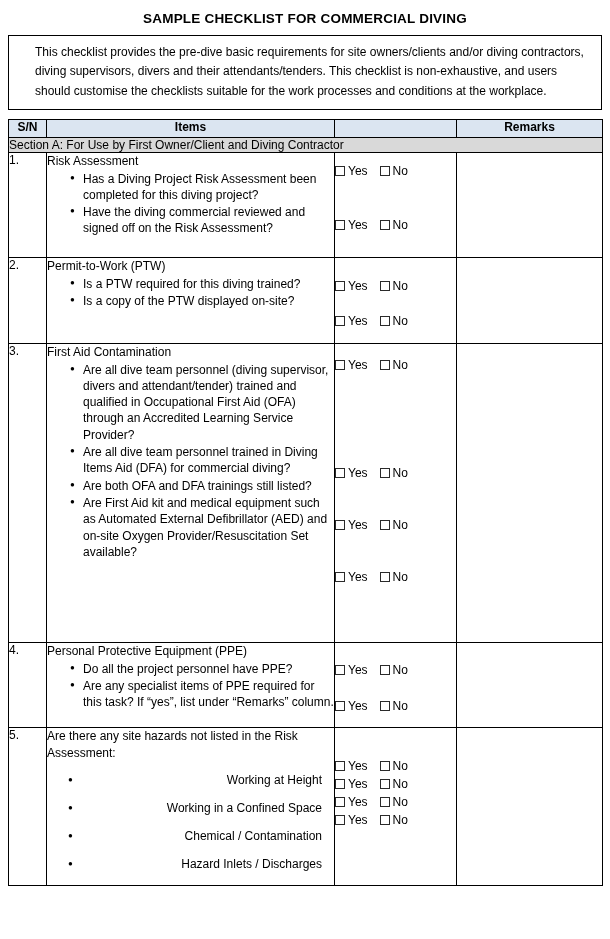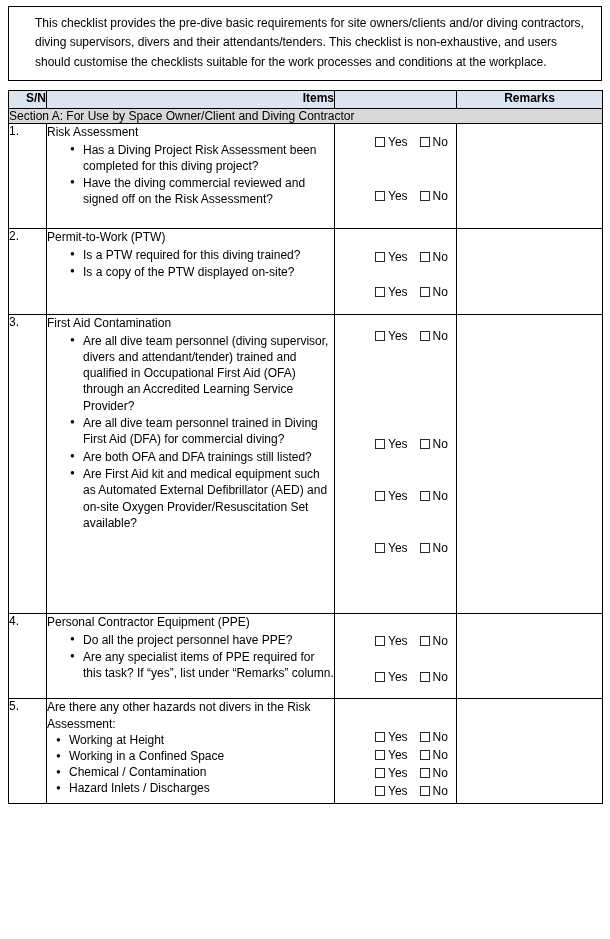--- a/index.html
+++ b/index.html
@@ -48,21 +48,21 @@
   }
   .col-sn { width: 38px; }
   .col-items { width: 288px; }
   .col-check { width: 122px; }
   .col-remarks { width: 146px; }
 
   thead th {
     background: #dbe5f1;
     font-weight: bold;
     font-size: 12px;
-    text-align: right;
+    text-align: center;
     padding: 3px 5px 4px 5px;
     height: 17px;
   }
   th.th-remarks { text-align: center; }
 
   .section-row td {
     background: #d9d9d9;
     font-size: 12px;
     padding: 3px 5px 3px 5px;
   }
@@ -94,29 +94,28 @@
     line-height: 1.36;
   }
   ul.bullets li::before {
     content: "\25CF";
     position: absolute;
     left: -13px;
     top: -1px;
     font-size: 8px;
     line-height: 1.9;
   }
-  ul.bullets.tight li { margin: 0; line-height: 1.33; }
+  ul.bullets.tight li { margin: 12px; line-height: 1.33; text-align: right; }
 
   .yn {
     display: flex;
     align-items: center;
     gap: 3px;
     font-size: 12px;
     white-space: nowrap;
-    margin-left: 40px;
   }
   .yn .opt {
     display: inline-flex;
     align-items: center;
     gap: 3px;
   }
   .yn .opt + .opt { margin-left: 9px; }
   .box {
     display: inline-block;
     width: 10px;
@@ -124,20 +123,21 @@
     border: 1px solid #2a2a2a;
     background: #fff;
     box-sizing: border-box;
   }
 </style>
 </head>
 <body>
 
 <div class="page">
 
+  <div class="doc-title">SAMPLE CHECKLIST FOR COMMERCIAL DIVING</div>
 
   <div class="intro-box">
     <span>This checklist provides the pre-dive basic requirements for site owners/clients and/or diving contractors, diving supervisors, divers and their attendants/tenders. This checklist is non-exhaustive, and users should customise the checklists suitable for the work processes and conditions at the workplace.</span>
   </div>
 
   <table class="checklist">
     <colgroup>
       <col class="col-sn">
         <col class="col-items">
         <col class="col-check">
@@ -146,21 +146,21 @@
     <thead>
       <tr>
         <th>S/N</th>
         <th>Items</th>
         <th></th>
         <th class="th-remarks">Remarks</th>
       </tr>
     </thead>
     <tbody>
       <tr class="section-row">
-        <td colspan="4">Section A: For Use by Space Owner/Client and Diving Contractor</td>
+        <td colspan="4">Section A: For Use by First Owner/Client and Diving Contractor</td>
       </tr>
 
       <tr>
         <td class="sn">1.</td>
         <td class="items">
           <div class="item-head">Risk Assessment</div>
           <ul class="bullets">
             <li>Has a Diving Project Risk Assessment been completed for this diving project?</li>
             <li>Have the diving commercial reviewed and signed off on the Risk Assessment?</li>
           </ul>
@@ -227,21 +227,21 @@
         </td>
         <td class="remarks"></td>
       </tr>
 
       <tr>
         <td class="sn">3.</td>
         <td class="items">
           <div class="item-head">First Aid Contamination</div>
           <ul class="bullets">
             <li>Are all dive team personnel (diving supervisor, divers and attendant/tender) trained and qualified in Occupational First Aid (OFA) through an Accredited Learning Service Provider?</li>
-            <li>Are all dive team personnel trained in Diving First Aid (DFA) for commercial diving?</li>
+            <li>Are all dive team personnel trained in Diving Items Aid (DFA) for commercial diving?</li>
             <li>Are both OFA and DFA trainings still listed?</li>
             <li>Are First Aid kit and medical equipment such as Automated External Defibrillator (AED) and on-site Oxygen Provider/Resuscitation Set available?</li>
           </ul>
         </td>
         <td class="checks">
           <div style="position:relative;height:298px;">
             <div class="yn" style="position:absolute;top:14px;left:0;">
               <span class="opt">
                   <span class="box"></span>
                   <span>Yes</span>
@@ -282,21 +282,21 @@
                 </span>
             </div>
           </div>
         </td>
         <td class="remarks"></td>
       </tr>
 
       <tr>
         <td class="sn">4.</td>
         <td class="items">
-          <div class="item-head">Personal Contractor Equipment (PPE)</div>
+          <div class="item-head">Personal Protective Equipment (PPE)</div>
           <ul class="bullets">
             <li>Do all the project personnel have PPE?</li>
             <li>Are any specialist items of PPE required for this task? If “yes”, list under “Remarks” column.</li>
           </ul>
         </td>
         <td class="checks">
           <div style="position:relative;height:84px;">
             <div class="yn" style="position:absolute;top:20px;left:0;">
               <span class="opt">
                   <span class="box"></span>
@@ -318,21 +318,21 @@
                 </span>
             </div>
           </div>
         </td>
         <td class="remarks"></td>
       </tr>
 
       <tr>
         <td class="sn">5.</td>
         <td class="items">
-          <div class="item-head">Are there any other hazards not divers in the Risk Assessment:</div>
+          <div class="item-head">Are there any site hazards not listed in the Risk Assessment:</div>
           <ul class="bullets tight">
             <li>Working at Height</li>
             <li>Working in a Confined Space</li>
             <li>Chemical / Contamination</li>
             <li>Hazard Inlets / Discharges</li>
           </ul>
         </td>
         <td class="checks">
           <div style="position:relative;height:104px;">
             <div class="yn" style="position:absolute;top:31px;left:0;">

